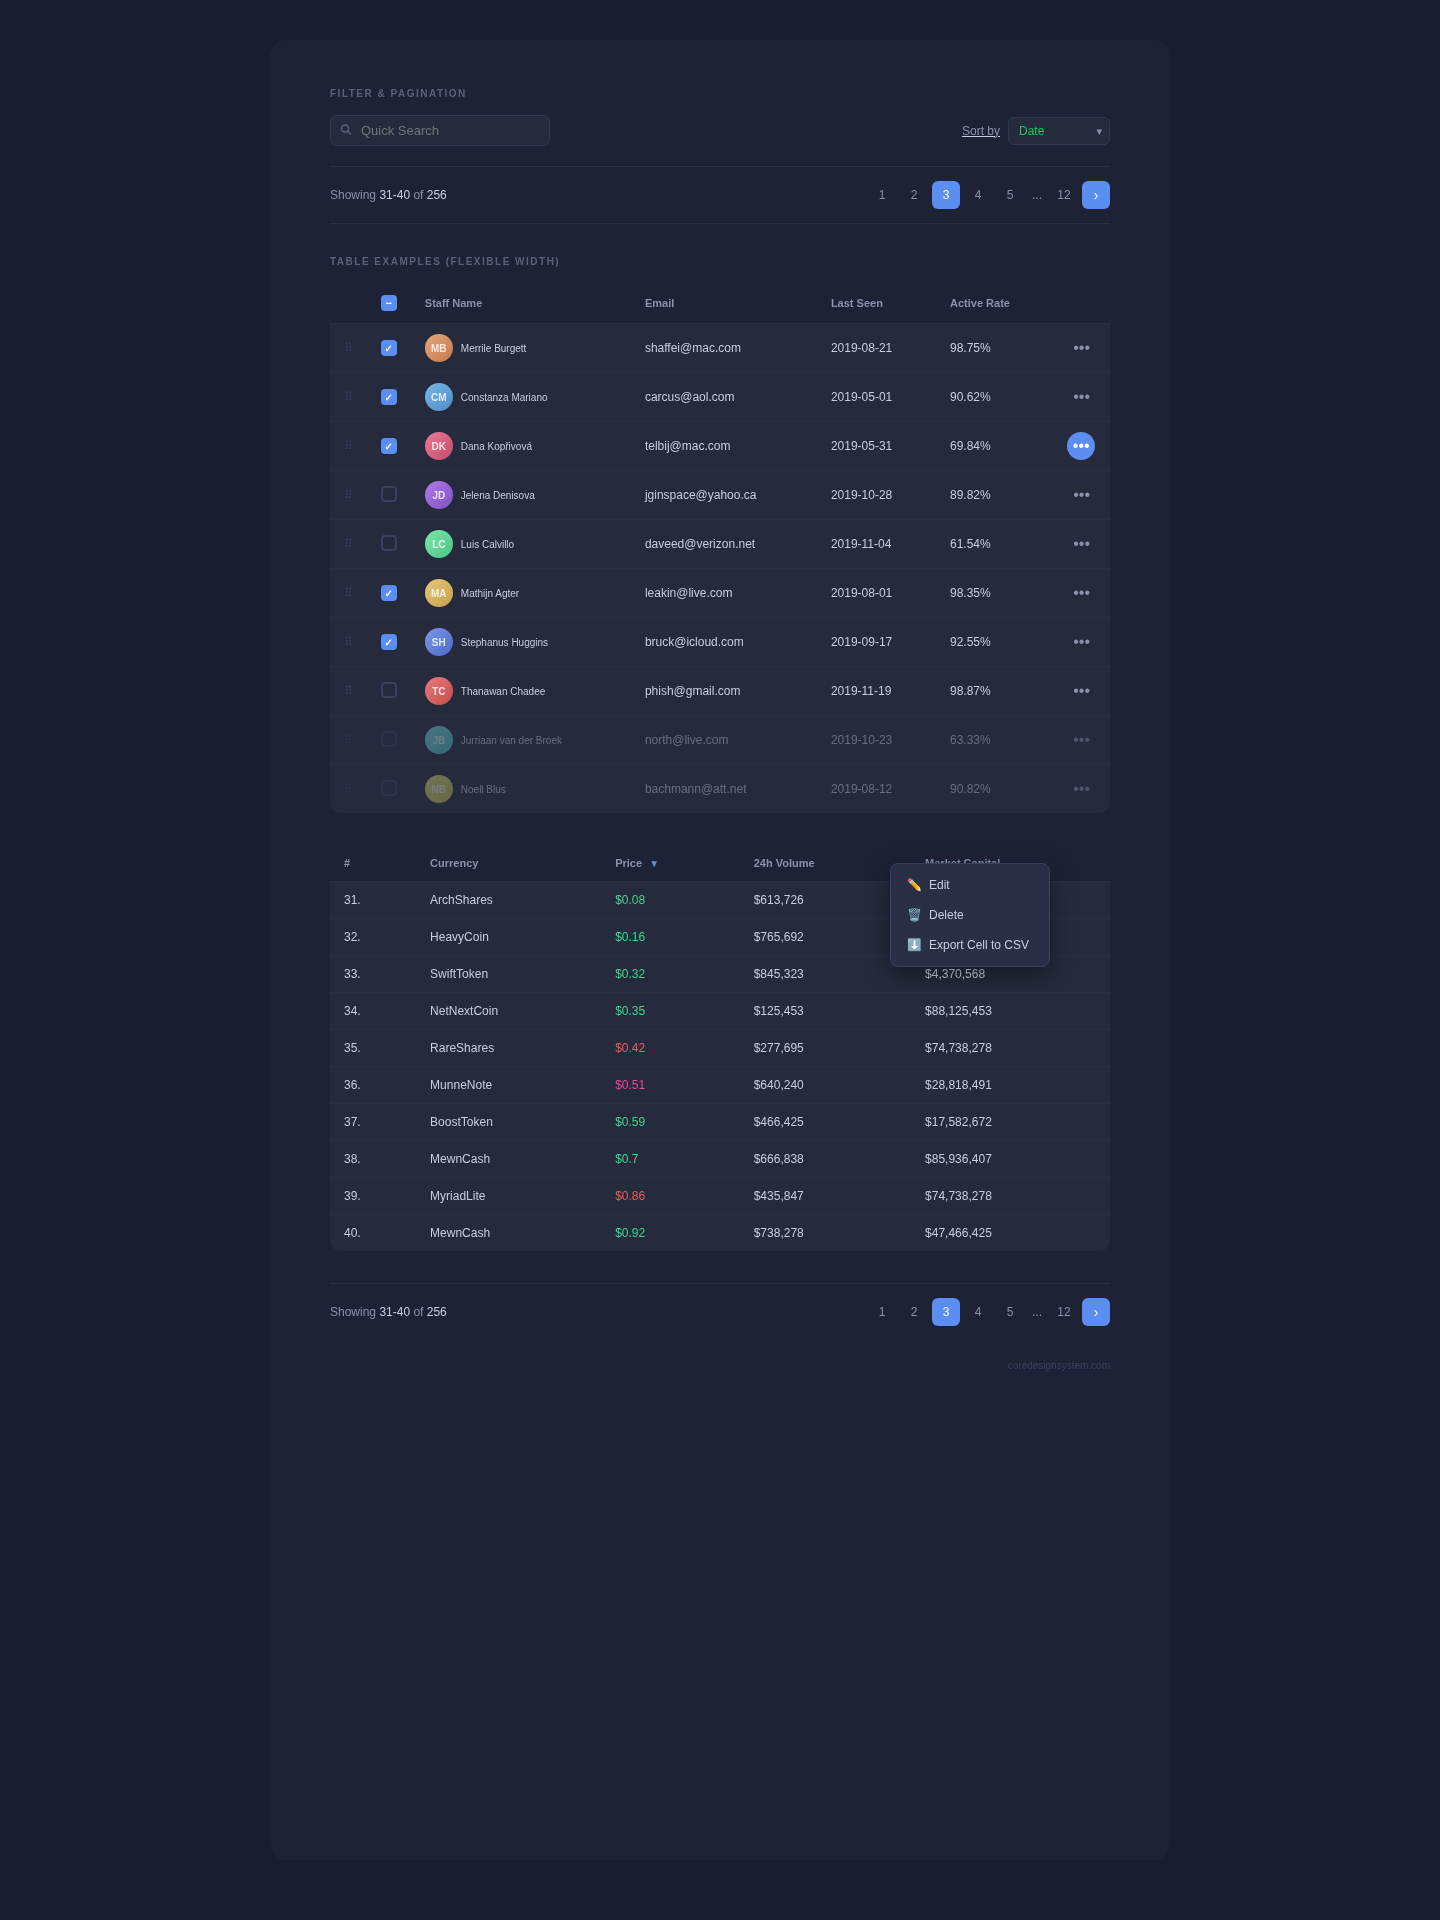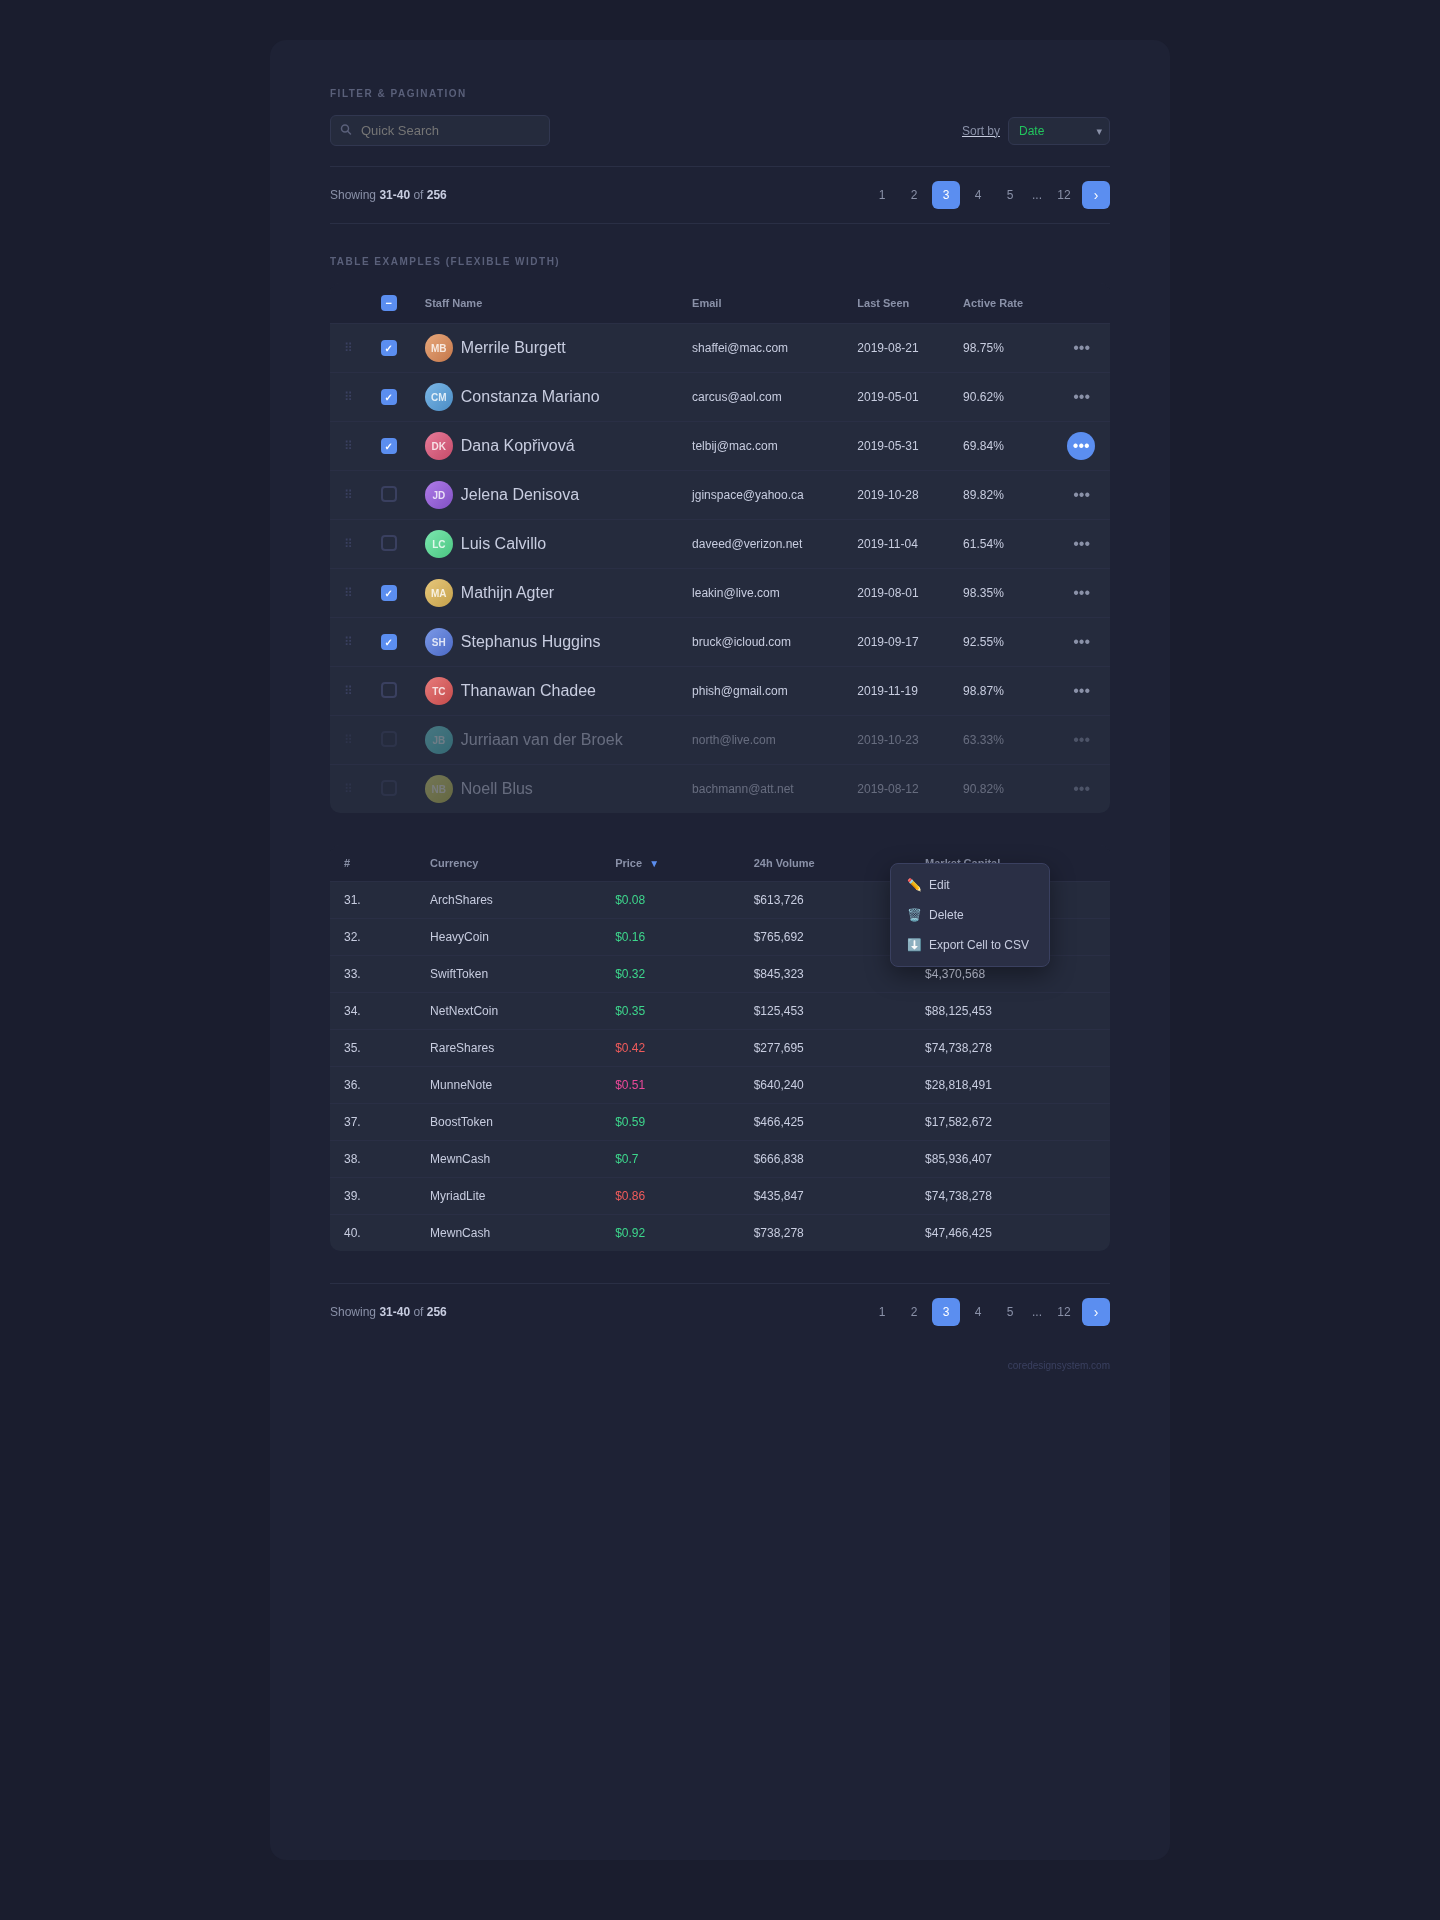--- a/index.html
+++ b/index.html
@@ -105,21 +105,21 @@
       padding: 14px 0;
       border-top: 1px solid #2a2f45;
       border-bottom: 1px solid #2a2f45;
     }
     .showing-text {
       font-size: 12px;
       color: #8a91a8;
     }
     .showing-text strong {
       color: #c8cde0;
-      font-weight: 700;
+      font-weight: 400;
     }
     .page-numbers {
       display: flex;
       align-items: center;
       gap: 4px;
     }
     .page-num {
       width: 28px;
       height: 28px;
       display: flex;
@@ -242,21 +242,21 @@
       vertical-align: middle;
       margin-right: 8px;
       overflow: hidden;
       flex-shrink: 0;
     }
     .staff-cell {
       display: flex;
       align-items: center;
     }
     .staff-name {
-      font-size: 16px;
+      font-size: 10px;
       color: #c8cde0;
     }
     .email-cell {
       color: #8a91a8;
       font-size: 12px;
     }
     .date-cell {
       color: #8a91a8;
       font-size: 12px;
     }

